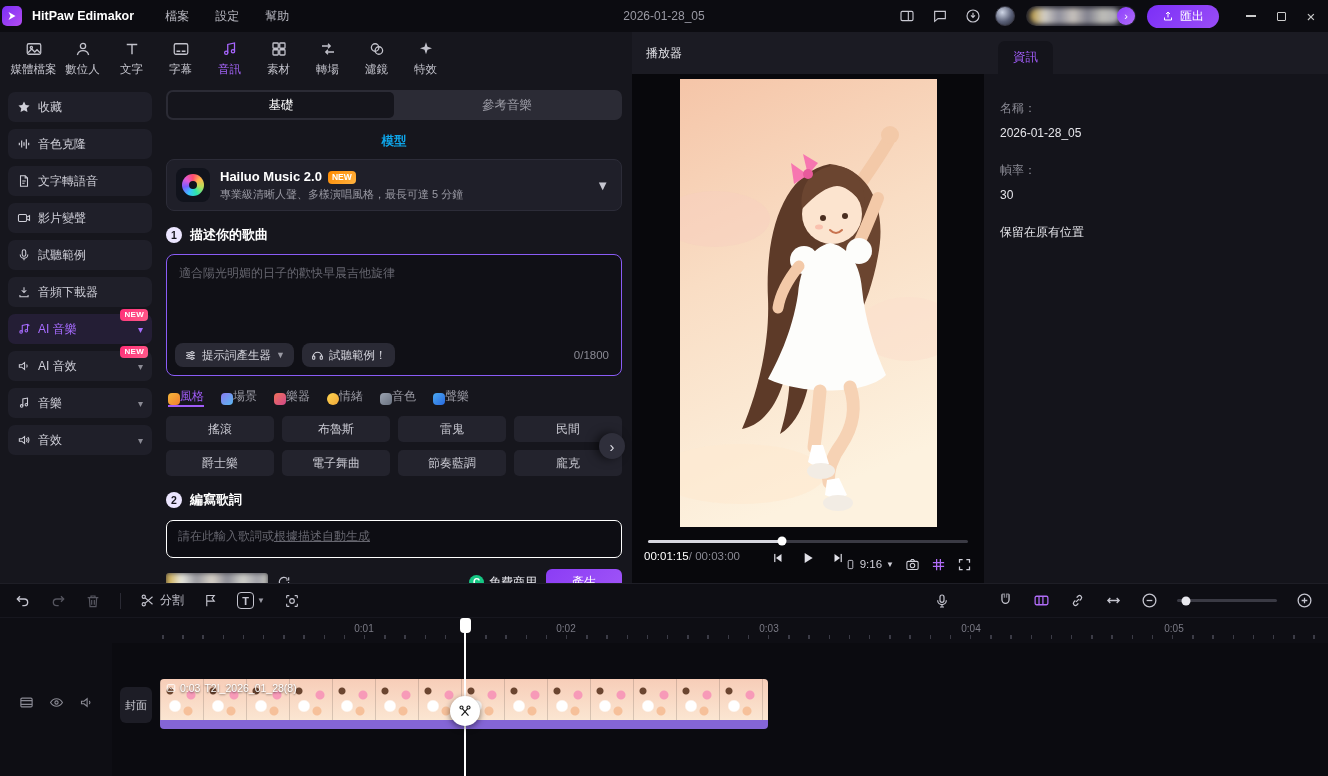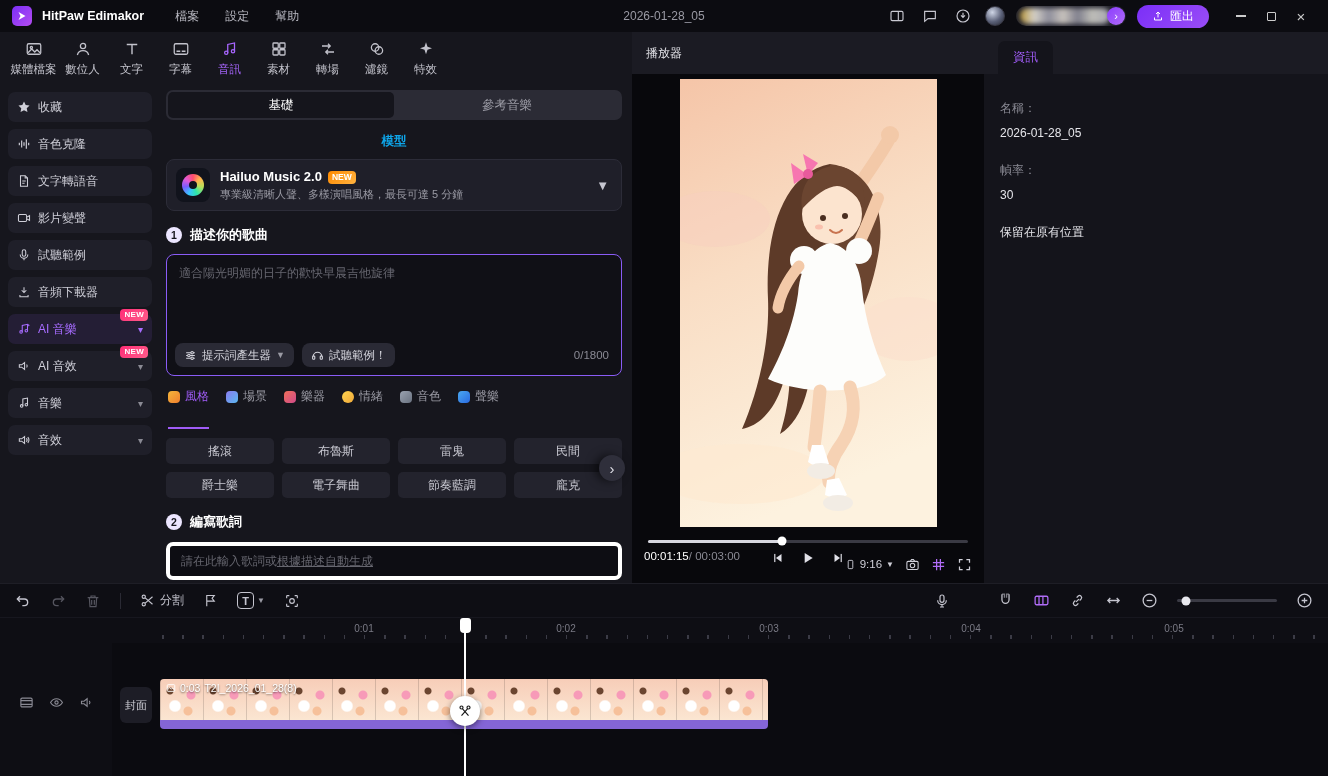--- a/index.html
+++ b/index.html
@@ -1,21 +1,21 @@
 <!DOCTYPE html>
 <html><head>
 <meta charset="utf-8">
 <style>
   * { margin:0; padding:0; box-sizing:border-box; }
   body { background:#000; font-family:"Liberation Sans", sans-serif; }
   .app { position:relative; width:1328px; height:776px; background:#0a0a0e; color:#ddd; font-size:12px; overflow:hidden; }
   svg { display:block; }
 
   
-  .titlebar { position:absolute; top:0; left:0; right:0; height:32px; background:#0c0c11; display:flex; align-items:center; padding:0 12px; gap:4px; z-index:20; }
+  .titlebar { position:absolute; top:0; left:0; right:0; height:32px; background:#0c0c11; display:flex; align-items:center; padding:0 2px; gap:4px; z-index:20; }
   .logo { width:20px; height:20px; border-radius:5px; background:linear-gradient(135deg,#7b2ff7,#b44cf0); display:flex; align-items:center; justify-content:center; margin-right:6px; }
   .app-name { font-weight:bold; color:#fff; font-size:12.5px; margin-right:16px; }
   .menu-item { color:#b9b9c2; padding:0 11px; cursor:default; }
   .tb-center { position:absolute; left:50%; transform:translateX(-50%); color:#9a9aa4; }
   .tb-right { margin-left:auto; display:flex; align-items:center; gap:11px; }
   .tb-icon { width:22px; height:22px; display:flex; align-items:center; justify-content:center; color:#c9c9d2; }
   .avatar { width:20px; height:20px; border-radius:50%; background:radial-gradient(circle at 35% 30%, #cfd6e6, #5a6077 55%, #23242e); border:1px solid #3a3a46; }
   .user-pill { position:relative; width:110px; height:20px; border-radius:10px; background:#23232c; overflow:hidden; }
   .user-blur { position:absolute; inset:2px 16px 2px 4px; border-radius:8px; opacity:.9; filter:blur(2.5px);
     background:linear-gradient(90deg,#c9a23a,#e8e4da 16%,#9a9aa8 32%,#dcd6ce 48%,#8a8a98 64%,#d0cfc8 80%,#b6b6be); }
@@ -59,33 +59,33 @@
   .model-caret { margin-left:auto; color:#c5c5cf; font-size:13px; }
   .step { display:flex; align-items:center; gap:8px; margin-top:15px; color:#fff; font-weight:bold; font-size:13px; }
   .step-num { width:16px; height:16px; border-radius:50%; background:#ece6ff; color:#15151c; font-size:10.5px; font-weight:bold; display:flex; align-items:center; justify-content:center; }
   .desc-box { position:relative; border:1px solid #8a5cf6; border-radius:8px; background:#101016; height:122px; padding:10px 12px; margin-top:10px; }
   .desc-ph { color:#66666f; }
   .desc-footer { position:absolute; left:8px; right:12px; bottom:8px; display:flex; align-items:center; gap:8px; }
   .chip { height:24px; display:flex; align-items:center; gap:5px; background:#2a2a35; border-radius:8px; padding:0 9px; color:#d6d6de; font-size:11.5px; }
   .chip-caret { font-size:9px; color:#9a9aa4; }
   .counter { margin-left:auto; color:#8a8a94; font-size:11.5px; }
   .cats { display:flex; gap:17px; margin:12px 2px 0; align-items:center; }
-  .cat { display:flex; align-items:center; gap:5px; color:#9a9aa4; padding-bottom:22px; border-bottom:2px solid transparent; }
+  .cat { display:flex; align-items:flex-end; color:#9a9aa4; padding-bottom:0; border-bottom:2px solid transparent; }
   .cat.active { color:#a05cf7; border-bottom-color:#a05cf7; }
   .cat-dot { width:12px; height:12px; border-radius:4px; }
   .cat:nth-child(1) .cat-dot { background:linear-gradient(135deg,#f5b63a,#f07f2e); }
   .cat:nth-child(2) .cat-dot { background:linear-gradient(135deg,#8a7bf0,#5ab8f0); }
   .cat:nth-child(3) .cat-dot { background:linear-gradient(135deg,#f0705a,#d04a8a); }
   .cat:nth-child(4) .cat-dot { background:linear-gradient(135deg,#ffd54f,#f0a83a); border-radius:50%; }
   .cat:nth-child(5) .cat-dot { background:linear-gradient(135deg,#9aa2b0,#6a7280); }
   .cat:nth-child(6) .cat-dot { background:linear-gradient(135deg,#4aa8f0,#2a6ae0); }
   .tags { position:relative; display:grid; grid-template-columns:repeat(4,1fr); gap:8px; margin-top:9px; }
   .tag { height:26px; background:#23232d; border-radius:5px; display:flex; align-items:center; justify-content:center; color:#c9c9d2; }
   .tags-more { position:absolute; right:-3px; top:50%; transform:translateY(-50%); width:26px; height:26px; border-radius:50%; background:#2f2f3b; color:#e0e0e8; display:flex; align-items:center; justify-content:center; font-size:15px; box-shadow:-4px 0 10px rgba(0,0,0,.55); }
-  .lyrics-box { background:#0d0d13; border:4px solid #ffffff; border-radius:7px; height:38px; padding:7px 11px; color:#66666f; margin-top:11px; display:flex; white-space:nowrap; overflow:hidden; }
+  .lyrics-box { background:#0d0d13; border:1px solid #ffffff; border-radius:7px; height:38px; padding:7px 11px; color:#66666f; margin-top:11px; display:flex; white-space:nowrap; overflow:hidden; }
   .lyrics-link { text-decoration:underline; }
   .gen-row { display:flex; align-items:center; gap:9px; margin-top:11px; }
   .redacted { width:102px; height:18px; border-radius:3px; overflow:hidden; position:relative; background:#3a3a42; }
   .redacted-inner { position:absolute; inset:0; filter:blur(2.5px);
     background:linear-gradient(90deg,#c9a23a,#e8e8e0 15%,#98989f 30%,#d8d2c8 45%,#8b8b95 60%,#d0d0ca 75%,#a0a0a8 90%,#c9c9c0); }
   .refresh { color:#c5c5cf; }
   .free-badge { margin-left:auto; display:flex; align-items:center; gap:5px; color:#e8e8ee; }
   .free-c { width:15px; height:15px; border-radius:50%; background:#16c784; color:#fff; font-size:10px; font-weight:bold; display:flex; align-items:center; justify-content:center; }
   .generate-btn { width:76px; height:26px; border-radius:6px; background:linear-gradient(135deg,#8b3df5,#a055f7); color:#fff; display:flex; align-items:center; justify-content:center; font-size:12.5px; }
 

